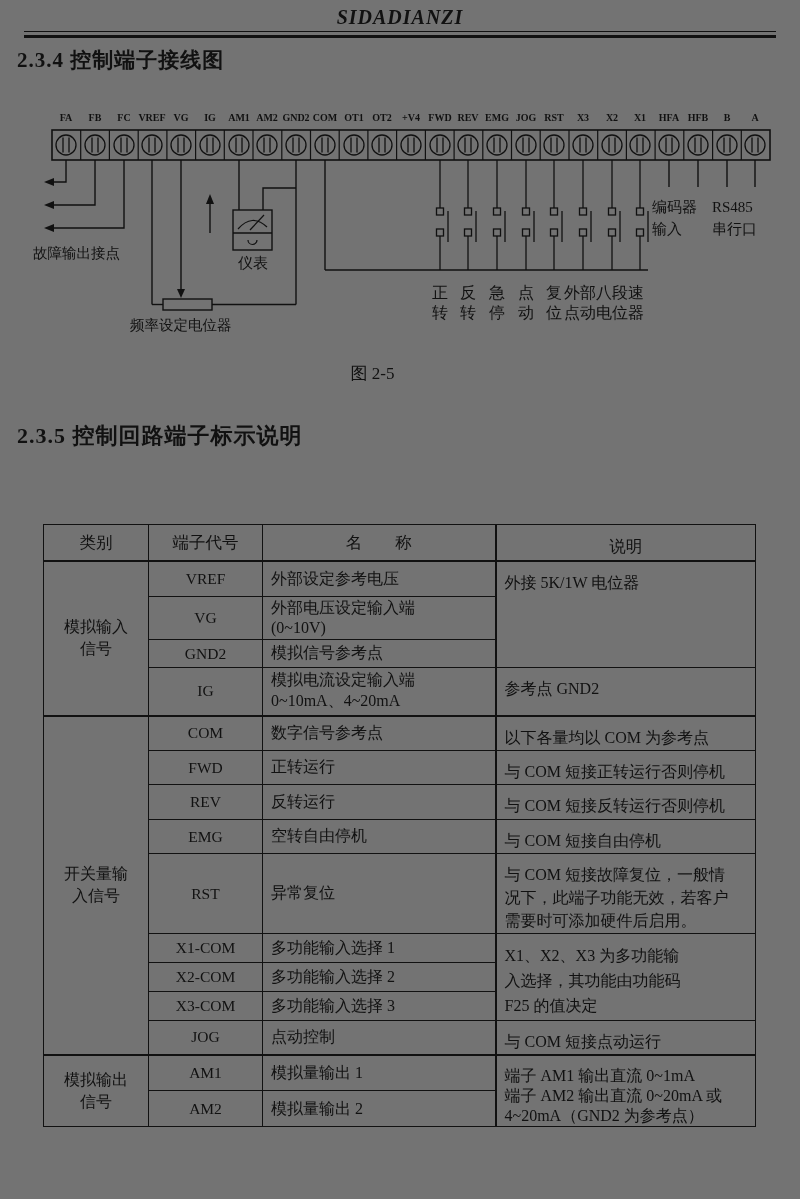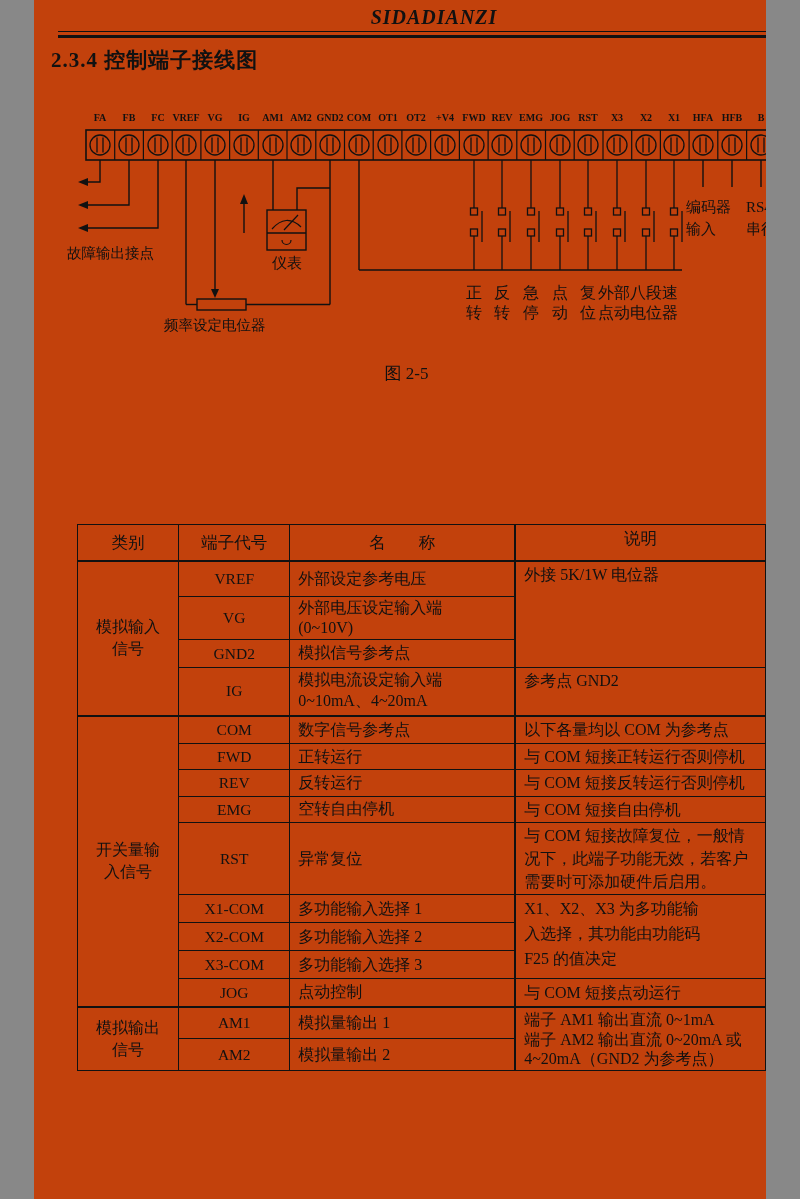--- a/index.html
+++ b/index.html
@@ -1,16 +1,16 @@
 <!DOCTYPE html>
 <html><head>
 <meta charset="utf-8">
 <style>
   html,body{margin:0;padding:0;background:#888;}
-  #page{position:relative;width:732px;height:1199px;background:#c2410c;margin:0 auto;
+  #page{position:relative;width:800px;height:1199px;background:#737373;margin:0 auto;
         font-family:"Liberation Serif","DejaVu Serif",serif;color:#111;overflow:hidden;}
   .abs{position:absolute;}
   
   #doc-title{top:6px;left:0;width:800px;text-align:center;font-style:italic;font-weight:bold;
              font-size:20px;letter-spacing:1px;}
   #rule-thin{top:31px;left:24px;width:752px;height:0;border-top:1.5px solid #111;}
   #rule-thick{top:35px;left:24px;width:752px;height:0;border-top:3px solid #111;}
   .section-title{left:17px;font-size:21px;font-weight:600;letter-spacing:1px;}
   #sec-234{top:46px;}
   #sec-235{top:421px;font-size:22px;}
@@ -26,21 +26,21 @@
   .cn16{font-size:16px;}
   .mid{text-anchor:middle;}
   
   #term-table{top:524px;left:43px;border-collapse:collapse;table-layout:fixed;
               font-size:16px;line-height:1.4;border-radius:27px;}
   #term-table td,#term-table th{border:1.2px solid #111;padding:1px 8px;vertical-align:middle;
               white-space:pre-line;overflow:hidden;}
   #term-table th{font-weight:normal;font-size:16.5px;text-align:center;border-bottom:2.5px solid #111;}
   #term-table .cat{text-align:center;}
   #term-table .code{text-align:center;font-size:15.5px;}
-  #term-table .c4{border-left:2.5px solid #111;vertical-align:top;padding-top:2px;}
+  #term-table .c4{border-left:2.5px solid #111;vertical-align:top;padding-top:10px;}
   #term-table .vm{vertical-align:middle;}
   #term-table .thick-top td{border-top:2.5px solid #111;}
   #term-table .tight{line-height:1.24;}
   
   #watermark{top:1093px;right:6px;font-size:60px;color:#e0e0e0;
              font-family:"Liberation Sans","DejaVu Sans",sans-serif;letter-spacing:2px;}
 </style>
 </head>
 <body>
 
@@ -227,20 +227,21 @@
         <line x1="755" y1="160" x2="755" y2="187"></line>
     </g>
     <text class="cn15" x="652" y="212">编码器</text>
     <text class="cn15" x="652" y="234">输入</text>
     <text class="cn15" x="712" y="212">RS485</text>
     <text class="cn15" x="712" y="234">串行口</text>
   </svg>
 
   <div id="fig-caption" class="abs caption">图 2-5</div>
 
+  <div id="sec-235" class="abs section-title">2.3.5  控制回路端子标示说明</div>
 
 
   <table id="term-table" class="abs" border="0">
     <colgroup>
         <col style="width:105px">
         <col style="width:114px">
         <col style="width:233px">
         <col style="width:260px">
       </colgroup>
     <tbody>

